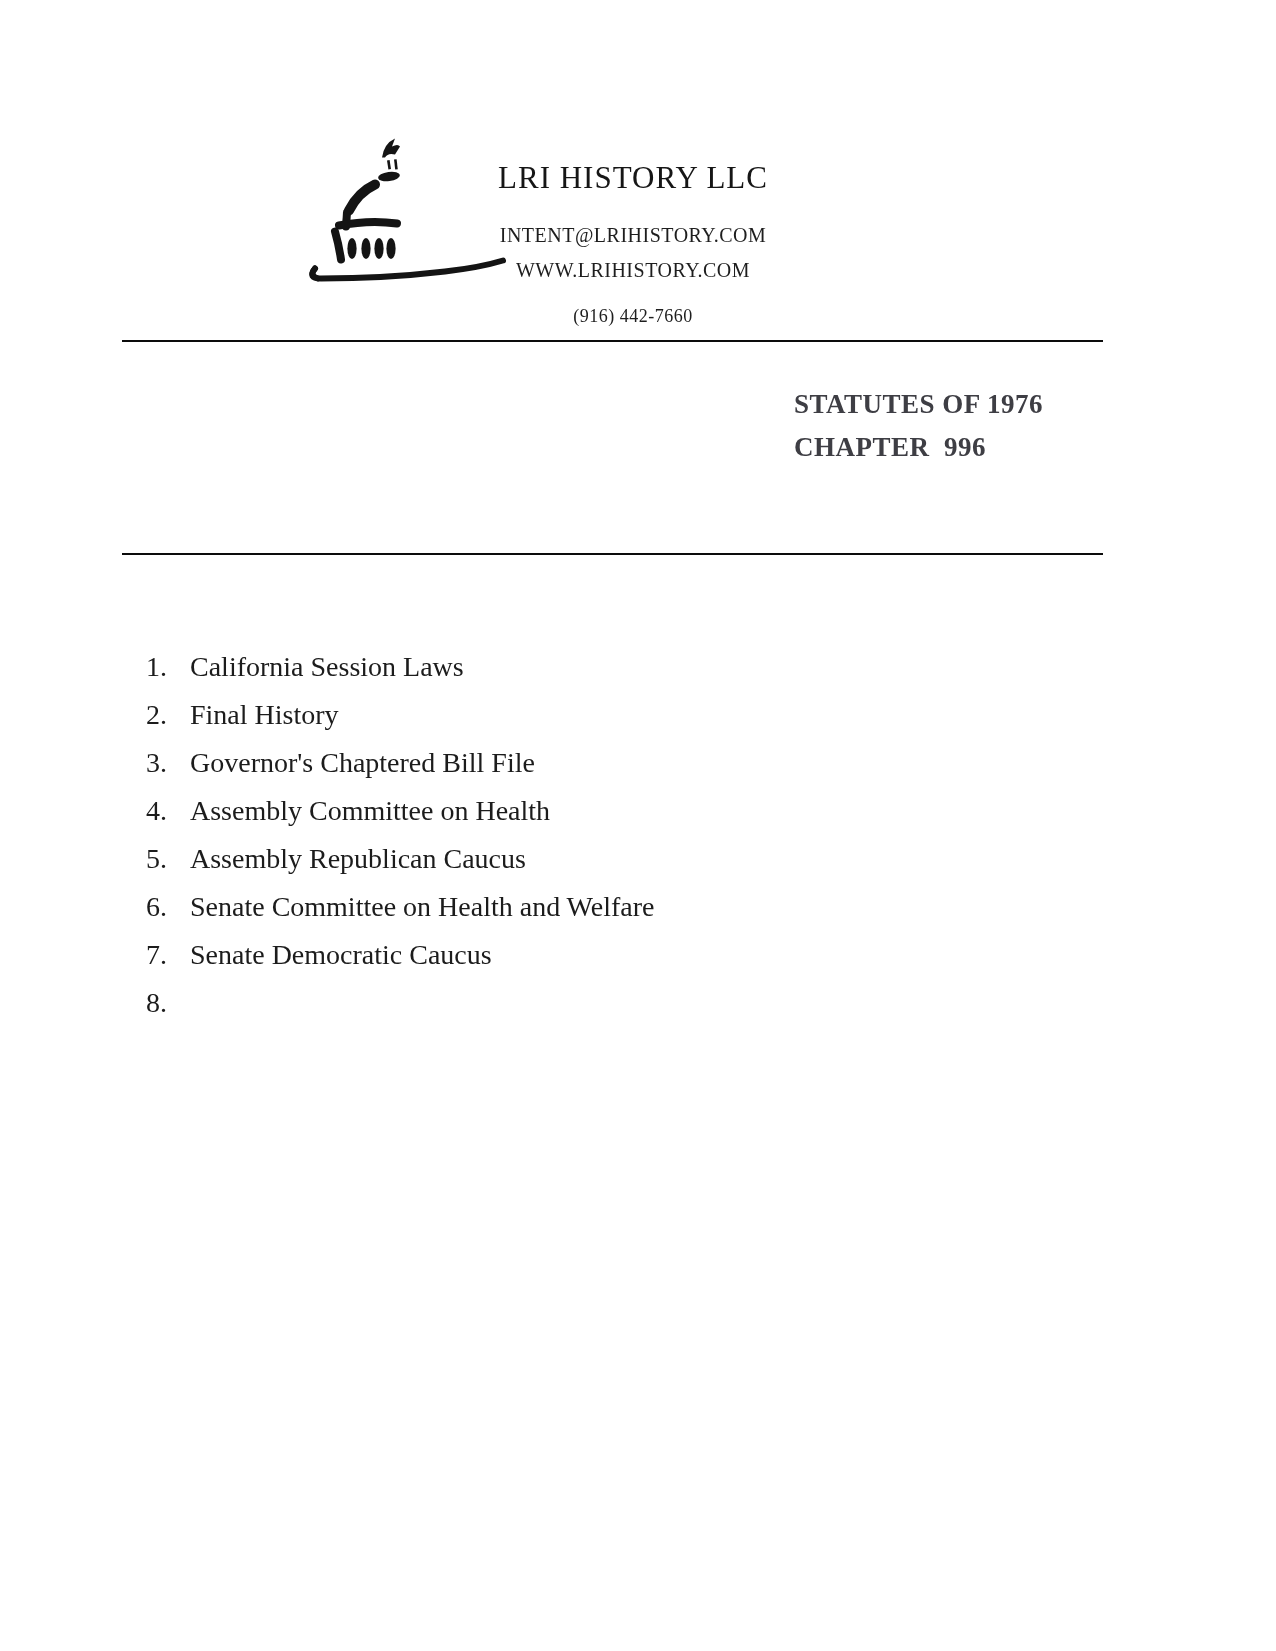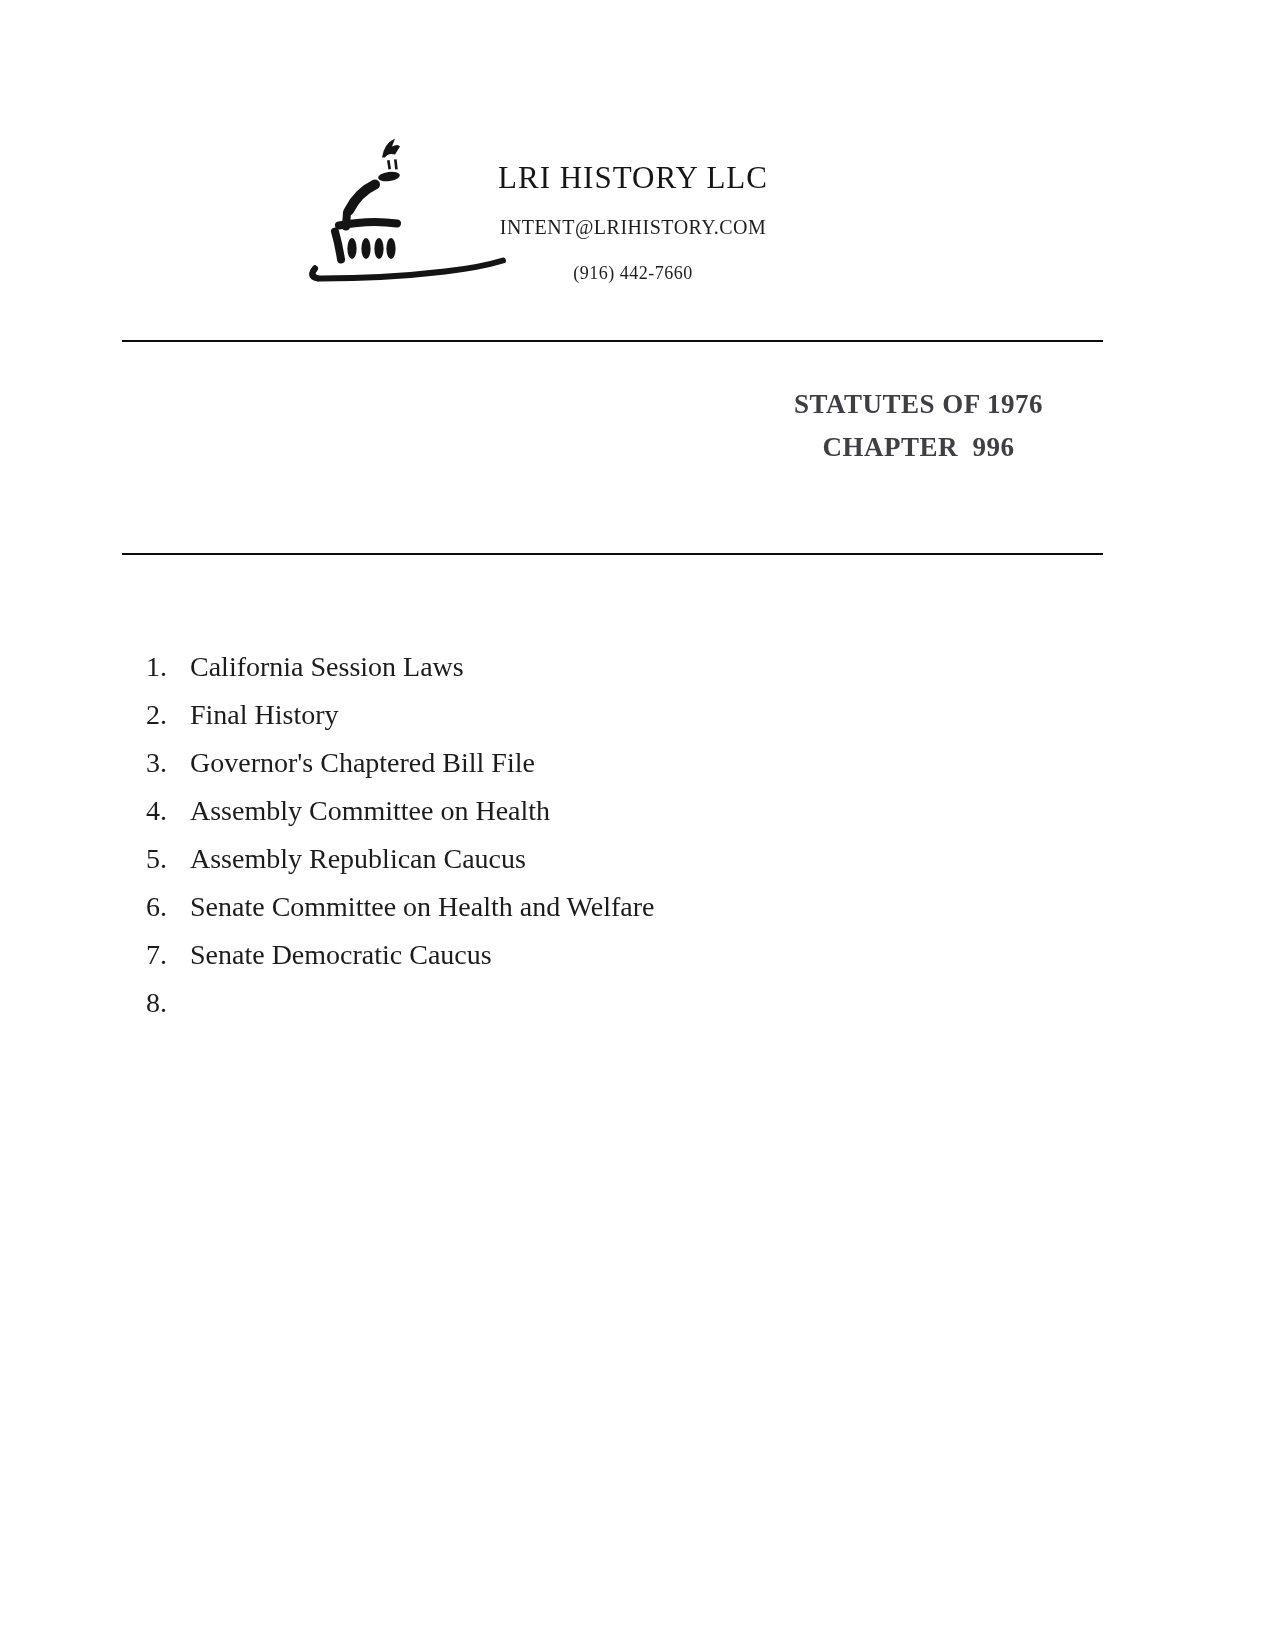--- a/index.html
+++ b/index.html
@@ -36,40 +36,40 @@
     color: #161616;
     white-space: nowrap;
   }
   .contact-line {
     font-size: 20px;
     letter-spacing: 0.5px;
     color: #1e1e1e;
     margin-top: 12px;
     white-space: nowrap;
   }
-  .contact-line.email { margin-top: 20px; }
+  .contact-line.email { margin-top: 28px; }
   .contact-line.phone { font-size: 18px; margin-top: 24px; }
 
   
   .rule {
     position: absolute;
     left: 122px;
     width: 981px;
     height: 0;
     border-top: 2px solid #0c0c0c;
   }
   .rule-1 { top: 340px; }
   .rule-2 { top: 553px; }
 
   
   .title-block {
     position: absolute;
     right: 233px;
     top: 383px;
-    text-align: center;
+    text-align: left;
     font-weight: bold;
     font-size: 27px;
     line-height: 43px;
     color: #3e3e44;
     letter-spacing: 0.5px;
     white-space: nowrap;
   }
 
   
   .toc-heading {
@@ -132,20 +132,21 @@
       <path d="M40 102 Q44 116 46 130" stroke-width="8"></path>
 
       <path d="M20 139 Q12 149 26 149 Q90 149 150 142 Q185 138 208 131" stroke-width="6"></path>
       <path d="M20 139 q -6 7 3 10" stroke-width="6"></path>
     </g>
   </svg>
 
   <div class="header-text">
     <div class="company-name">LRI HISTORY LLC</div>
     <div class="contact-line email">INTENT@LRIHISTORY.COM</div>
+    <div class="contact-line">WWW.LRIHISTORY.COM</div>
     <div class="contact-line phone">(916) 442-7660</div>
   </div>
 
   <div class="rule rule-1"></div>
 
   <div class="title-block">
     <div>STATUTES OF 1976</div>
     <div>CHAPTER&nbsp; 996</div>
   </div>
 

